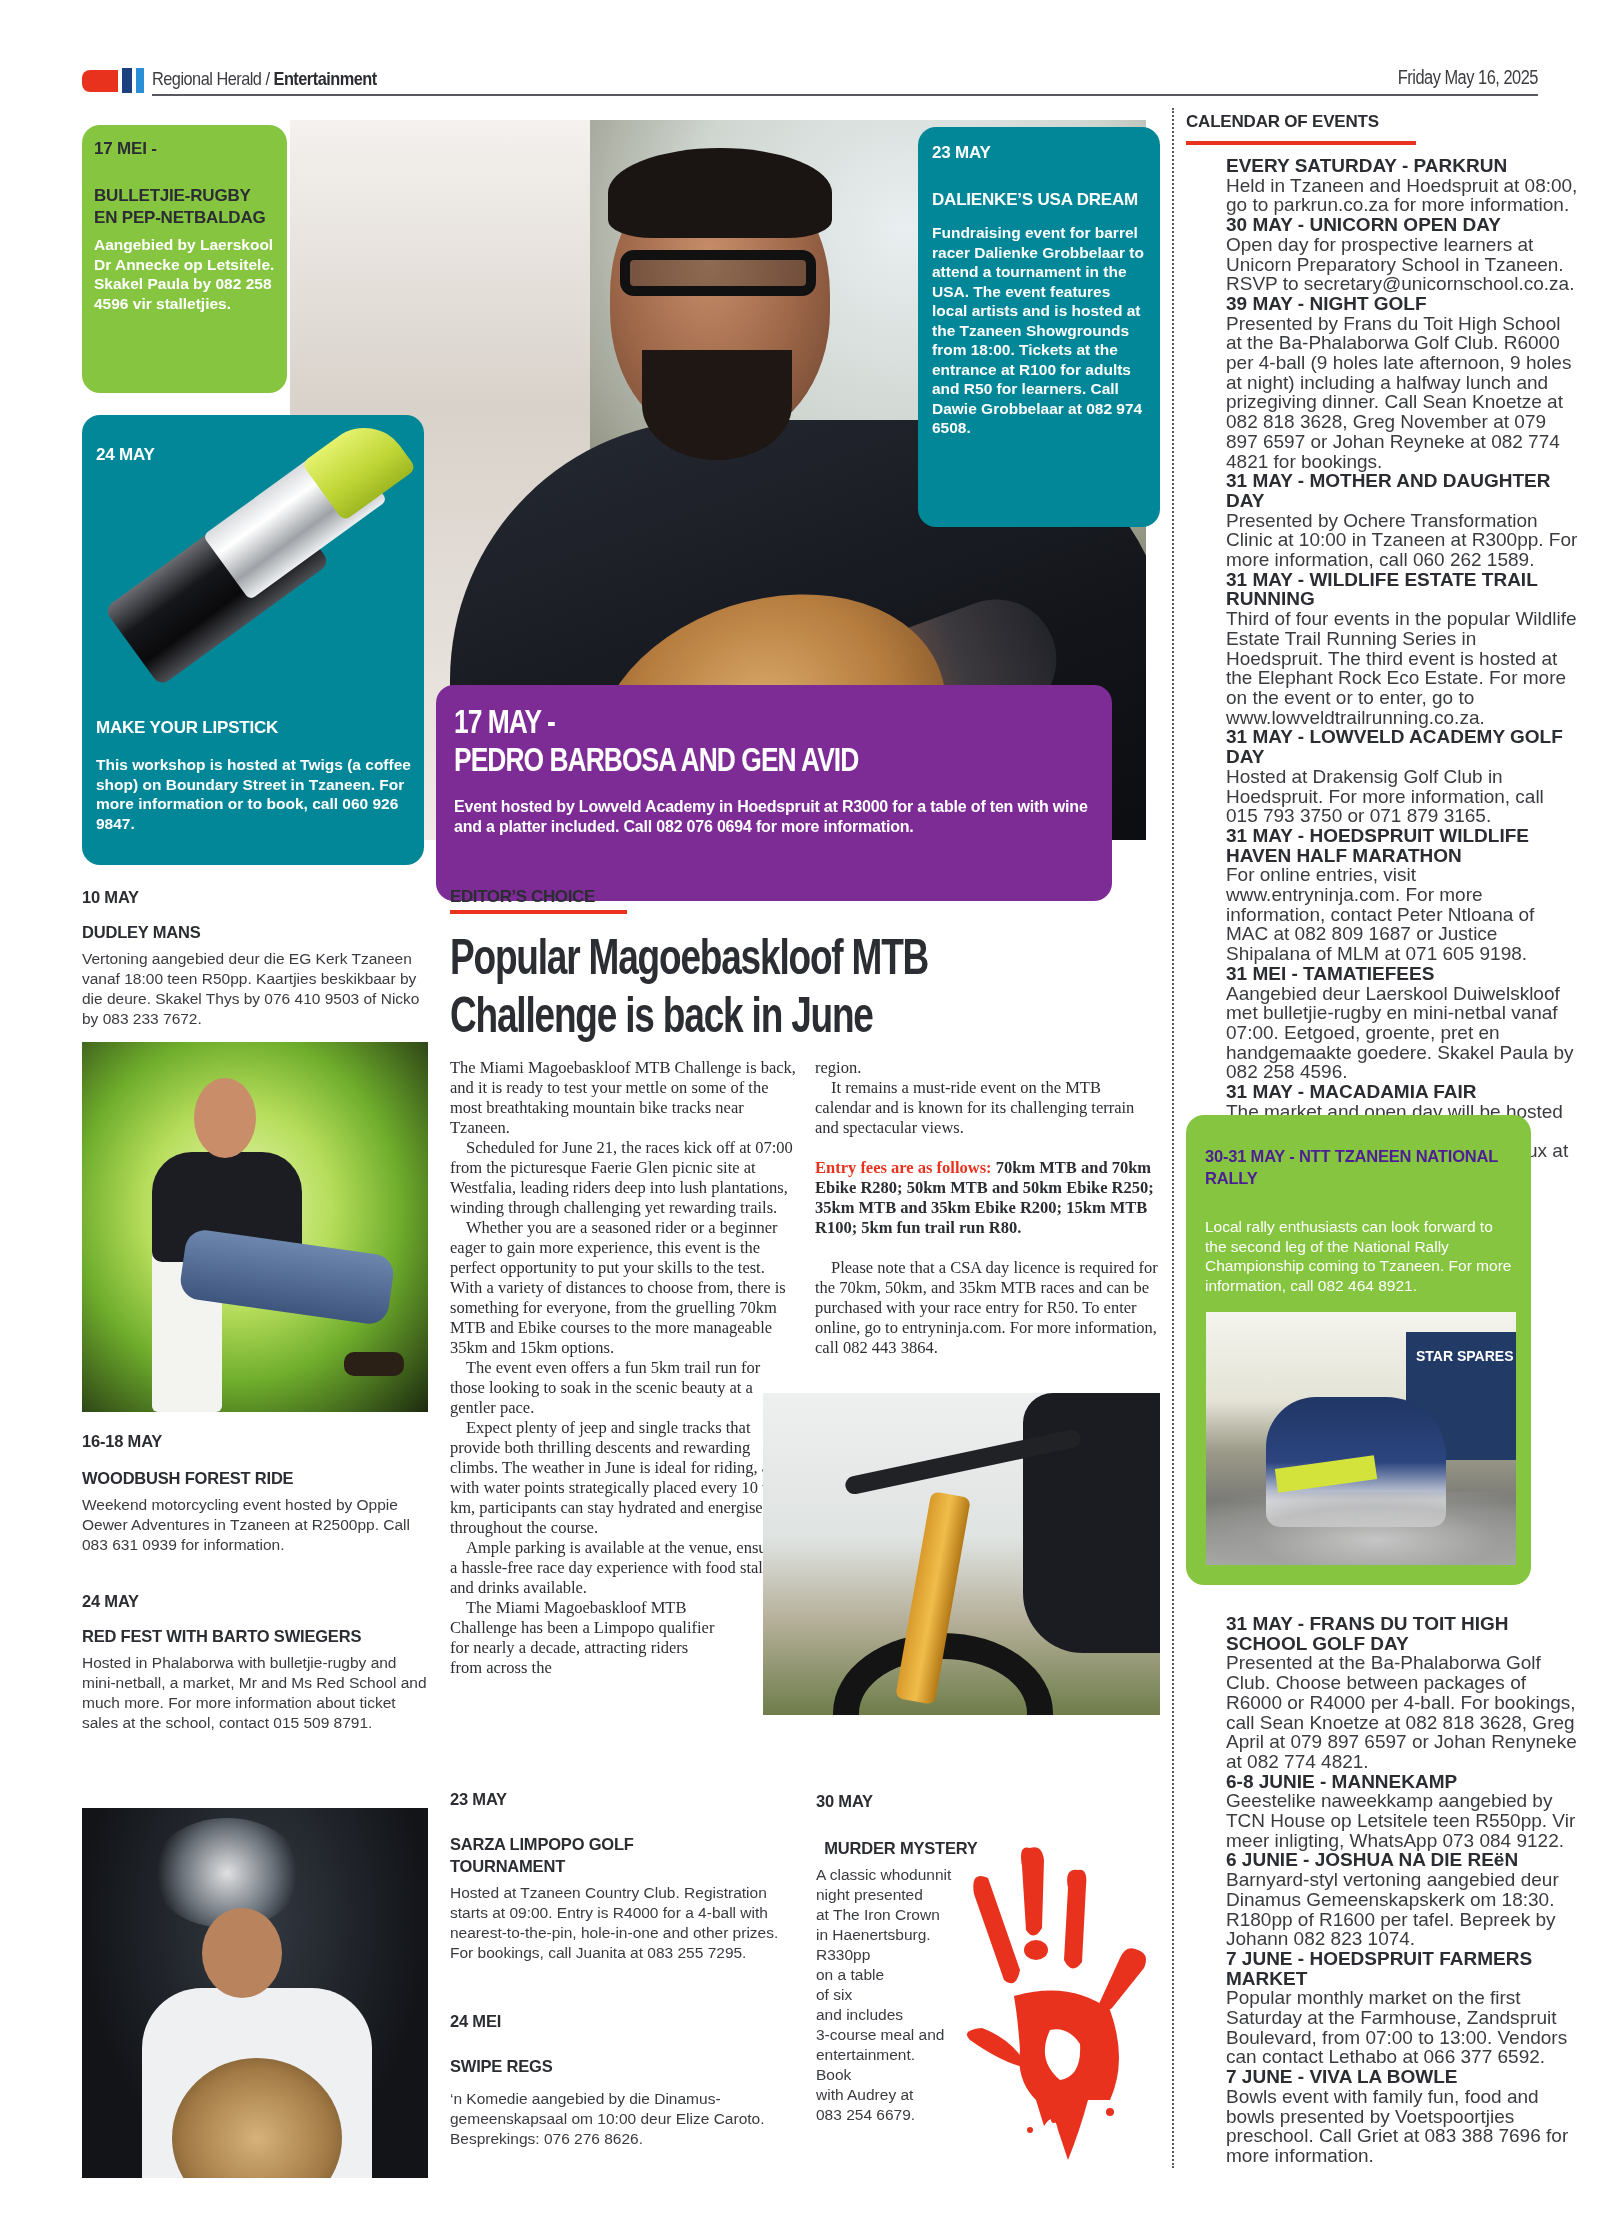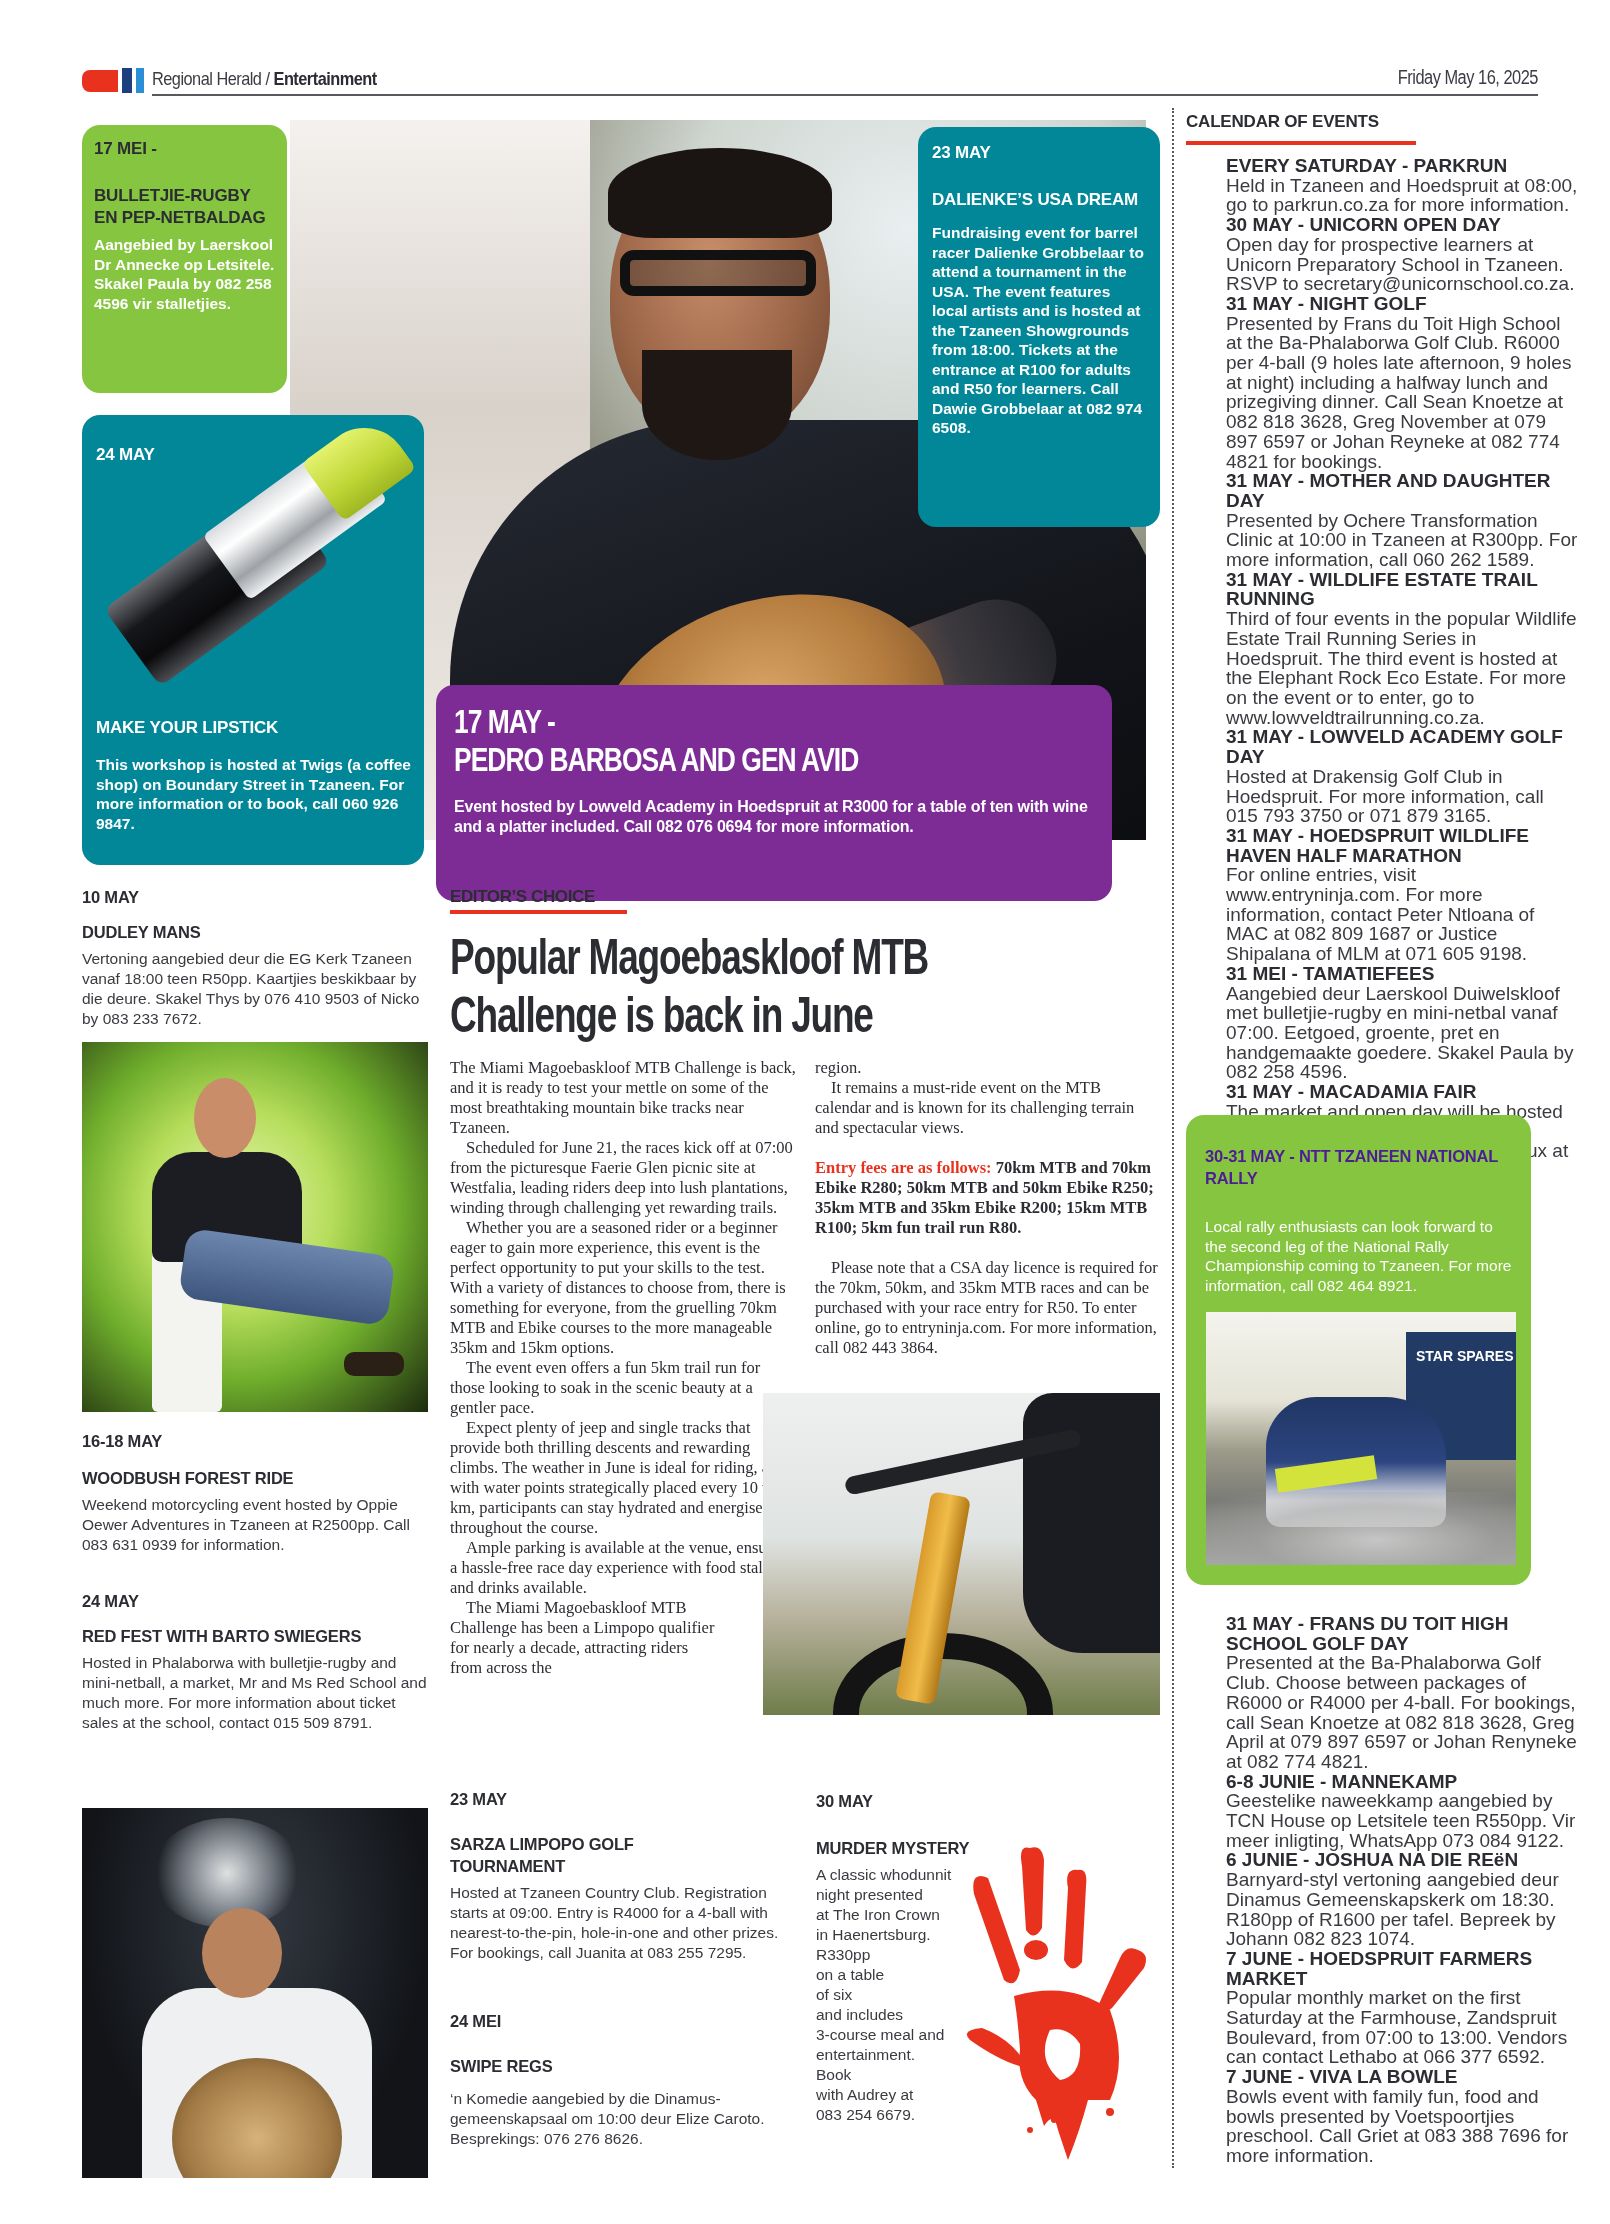--- a/index.html
+++ b/index.html
@@ -240,21 +240,21 @@
 </div>
 
 <div class="abs" style="left:450px; top:2012px; width:340px;">
   <div class="ev-date">24 MEI</div>
   <div class="ev-title" style="margin-top:24px;">SWIPE REGS</div>
   <div class="mm-desc" style="margin-top:12px;">‘n Komedie aangebied by die Dinamus-gemeenskapsaal om 10:00 deur Elize Caroto. Besprekings: 076 276 8626.</div>
 </div>
 
 <div class="abs" style="left:816px; top:1792px; width:170px;">
   <div class="ev-date">30 MAY</div>
-  <div class="ev-title" style="margin-top:26px;">MURDER MYSTERY</div>
+  <div class="ev-title" style="margin-top:26px;text-align:center;">MURDER MYSTERY</div>
   <div class="mm-desc" style="margin-top:6px;">
     <div>A classic whodunnit</div>
     <div>night presented</div>
     <div>at The Iron Crown</div>
     <div>in Haenertsburg.</div>
     <div>R330pp</div>
     <div>on a table</div>
     <div>of six</div>
     <div>and includes</div>
     <div>3-course meal and</div>
@@ -287,21 +287,21 @@
 <div class="abs cal-list" style="top:156px;">
   <div>
       <div class="h">EVERY SATURDAY - PARKRUN</div>
       <div>Held in Tzaneen and Hoedspruit at 08:00, go to parkrun.co.za for more information.</div>
     </div>
   <div>
       <div class="h">30 MAY - UNICORN OPEN DAY</div>
       <div>Open day for prospective learners at Unicorn Preparatory School in Tzaneen. RSVP to secretary@unicornschool.co.za.</div>
     </div>
   <div>
-      <div class="h">31 MAY - NIGHT GOLF</div>
+      <div class="h">39 MAY - NIGHT GOLF</div>
       <div>Presented by Frans du Toit High School at the Ba-Phalaborwa Golf Club. R6000 per 4-ball (9 holes late afternoon, 9 holes at night) including a halfway lunch and prizegiving dinner. Call Sean Knoetze at 082 818 3628, Greg November at 079 897 6597 or Johan Reyneke at 082 774 4821 for bookings.</div>
     </div>
   <div>
       <div class="h">31 MAY - MOTHER AND DAUGHTER DAY</div>
       <div>Presented by Ochere Transformation Clinic at 10:00 in Tzaneen at R300pp. For more information, call 060 262 1589.</div>
     </div>
   <div>
       <div class="h">31 MAY - WILDLIFE ESTATE TRAIL RUNNING</div>
       <div>Third of four events in the popular Wildlife Estate Trail Running Series in Hoedspruit. The third event is hosted at the Elephant Rock Eco Estate. For more on the event or to enter, go to www.lowveldtrailrunning.co.za.</div>
     </div>

